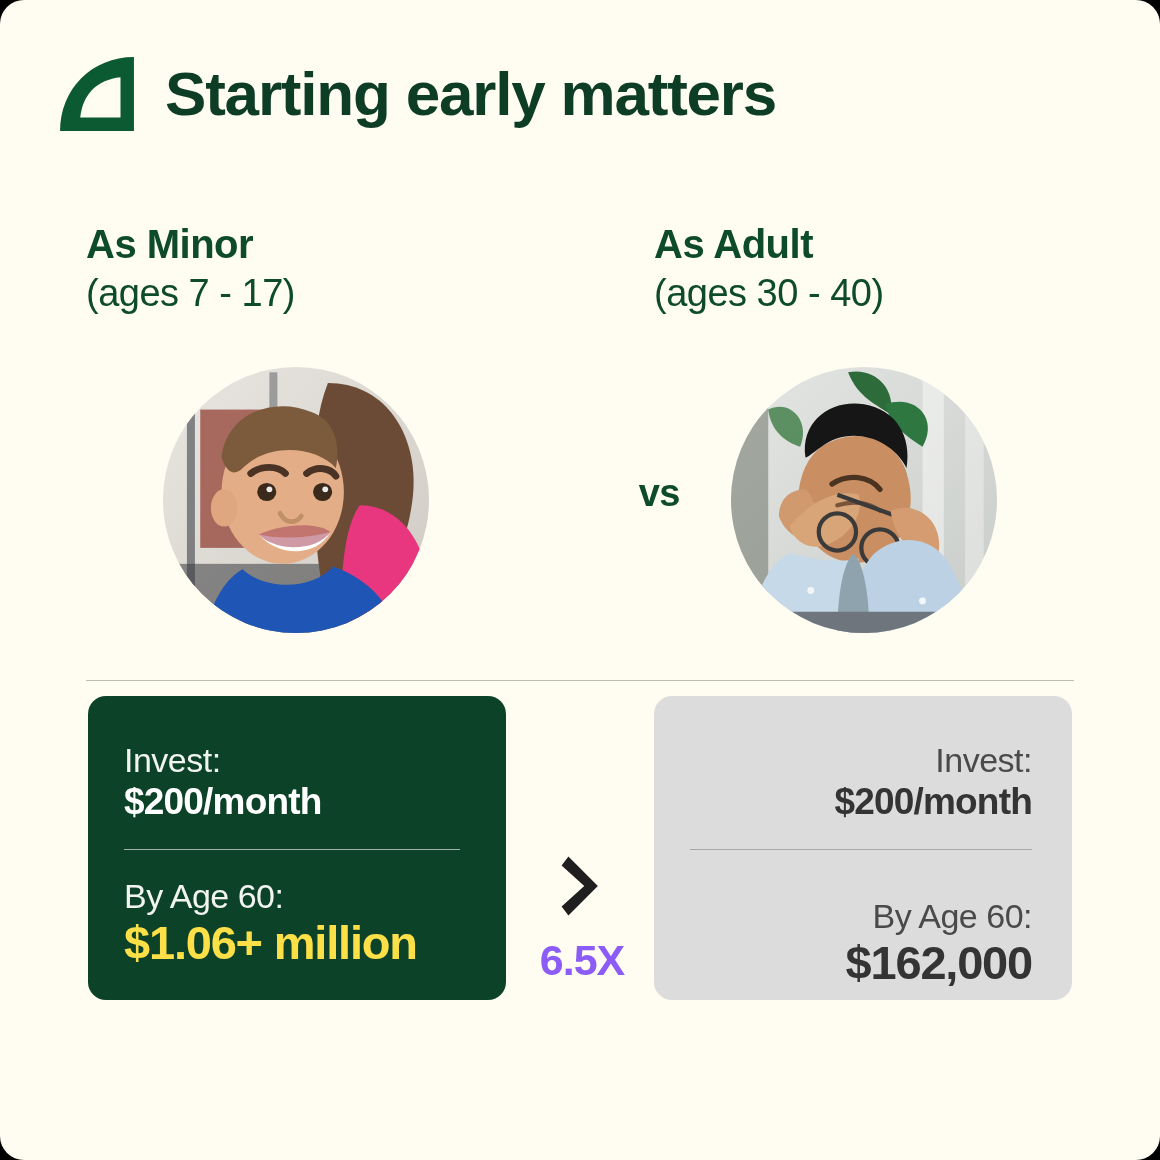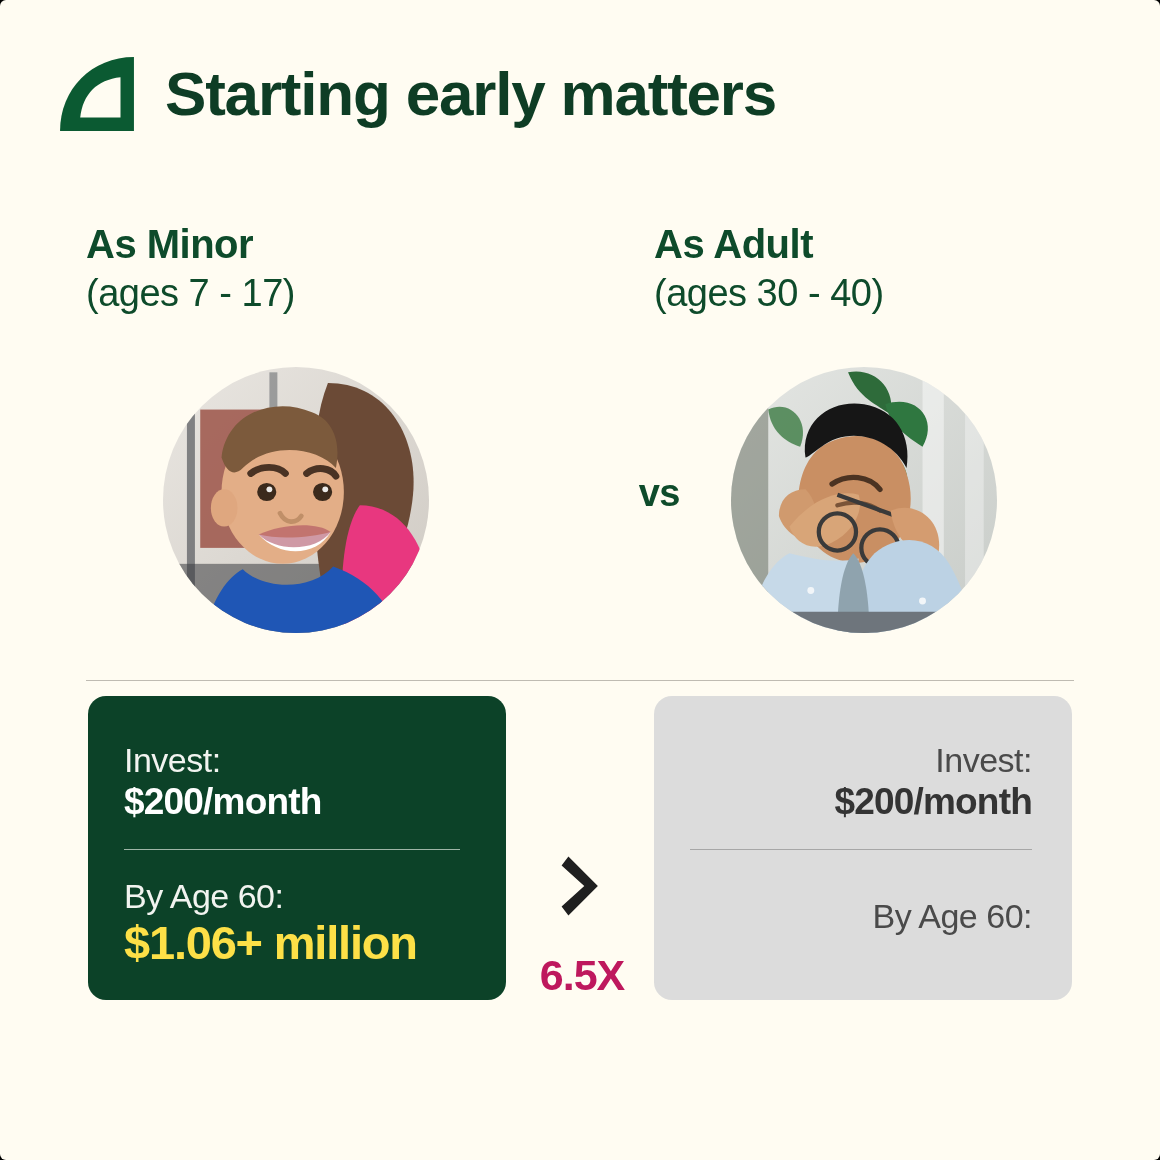--- a/index.html
+++ b/index.html
@@ -12,21 +12,21 @@
     height: 1160px;
     overflow: hidden;
     font-family: "Liberation Sans", sans-serif;
   }
 
   #page {
     position: relative;
     width: 1160px;
     height: 1160px;
     background: #FFFCF2;
-    border-radius: 6px;
+    border-radius: 24px;
     overflow: hidden;
     box-sizing: border-box;
   }
 
   
   #header {
     position: absolute;
     left: 55px;
     top: 52px;
     display: flex;
@@ -184,24 +184,24 @@
     width: 180px;
     text-align: center;
   }
   #chevron-icon {
     display: block;
     margin: 0 auto;
     width: 46px;
     height: 68px;
   }
   #multiplier-value {
-    margin-top: 31px;
+    margin-top: 16px;
     font-size: 43px;
     font-weight: bold;
-    color: #be185d;
+    color: #8b5cf6;
     letter-spacing: -1px;
   }
 
   
   #footnote {
     position: absolute;
     left: 0;
     top: 1088px;
     width: 1160px;
     text-align: center;
@@ -312,20 +312,21 @@
     <div class="card-label">By Age 60:</div>
     <div class="card-big">$1.06+ million</div>
   </div>
 
   <div class="card" id="card-adult">
     <div class="card-label">Invest:</div>
     <div class="card-value">$200/month</div>
     <div class="card-rule"></div>
     <div class="card-gap-adult"></div>
     <div class="card-label">By Age 60:</div>
+    <div class="card-big">$162,000</div>
   </div>
 
   <div id="multiplier">
     <svg id="chevron-icon" viewBox="0 0 40 60">
       <path d="M8 4 L34 30 L8 56 L2 48 L22 30 L2 12 Z" fill="#1F1F1F"></path>
     </svg>
     <div id="multiplier-value">6.5X</div>
   </div>
 
 

